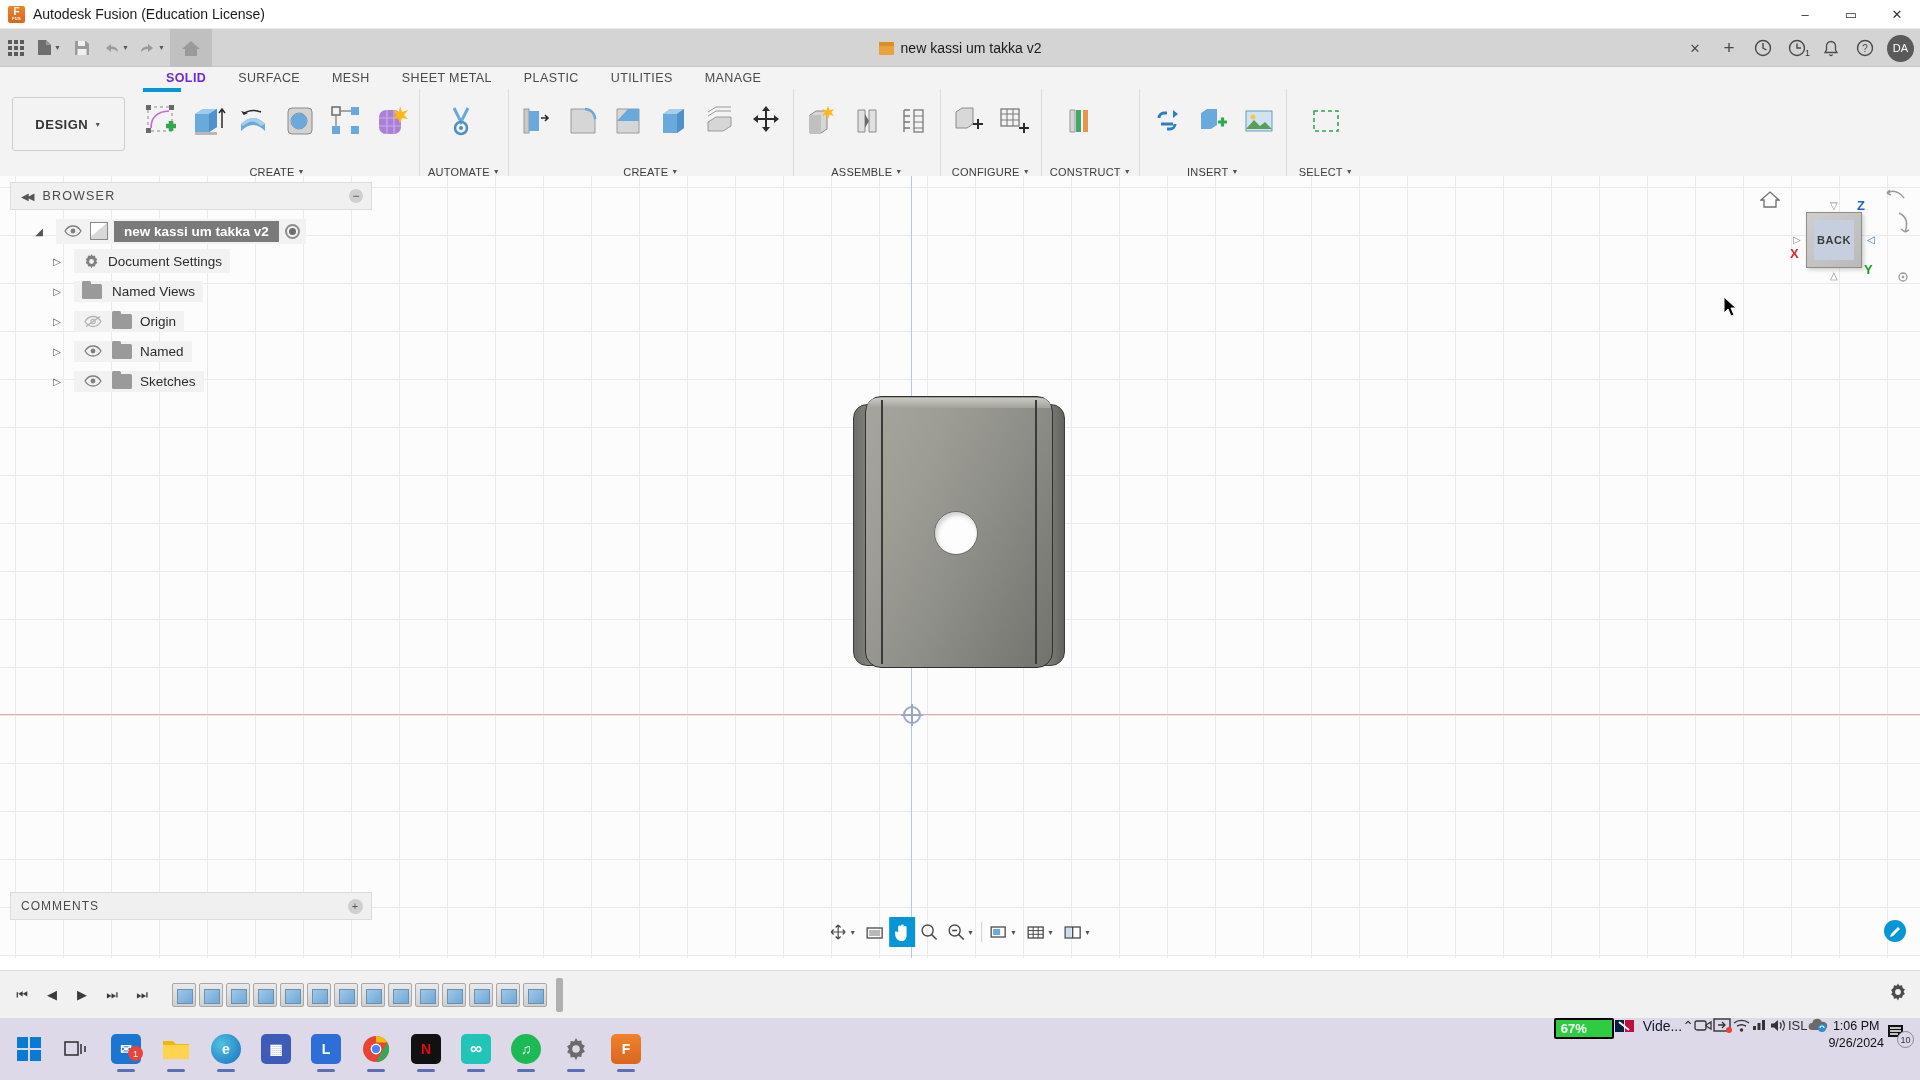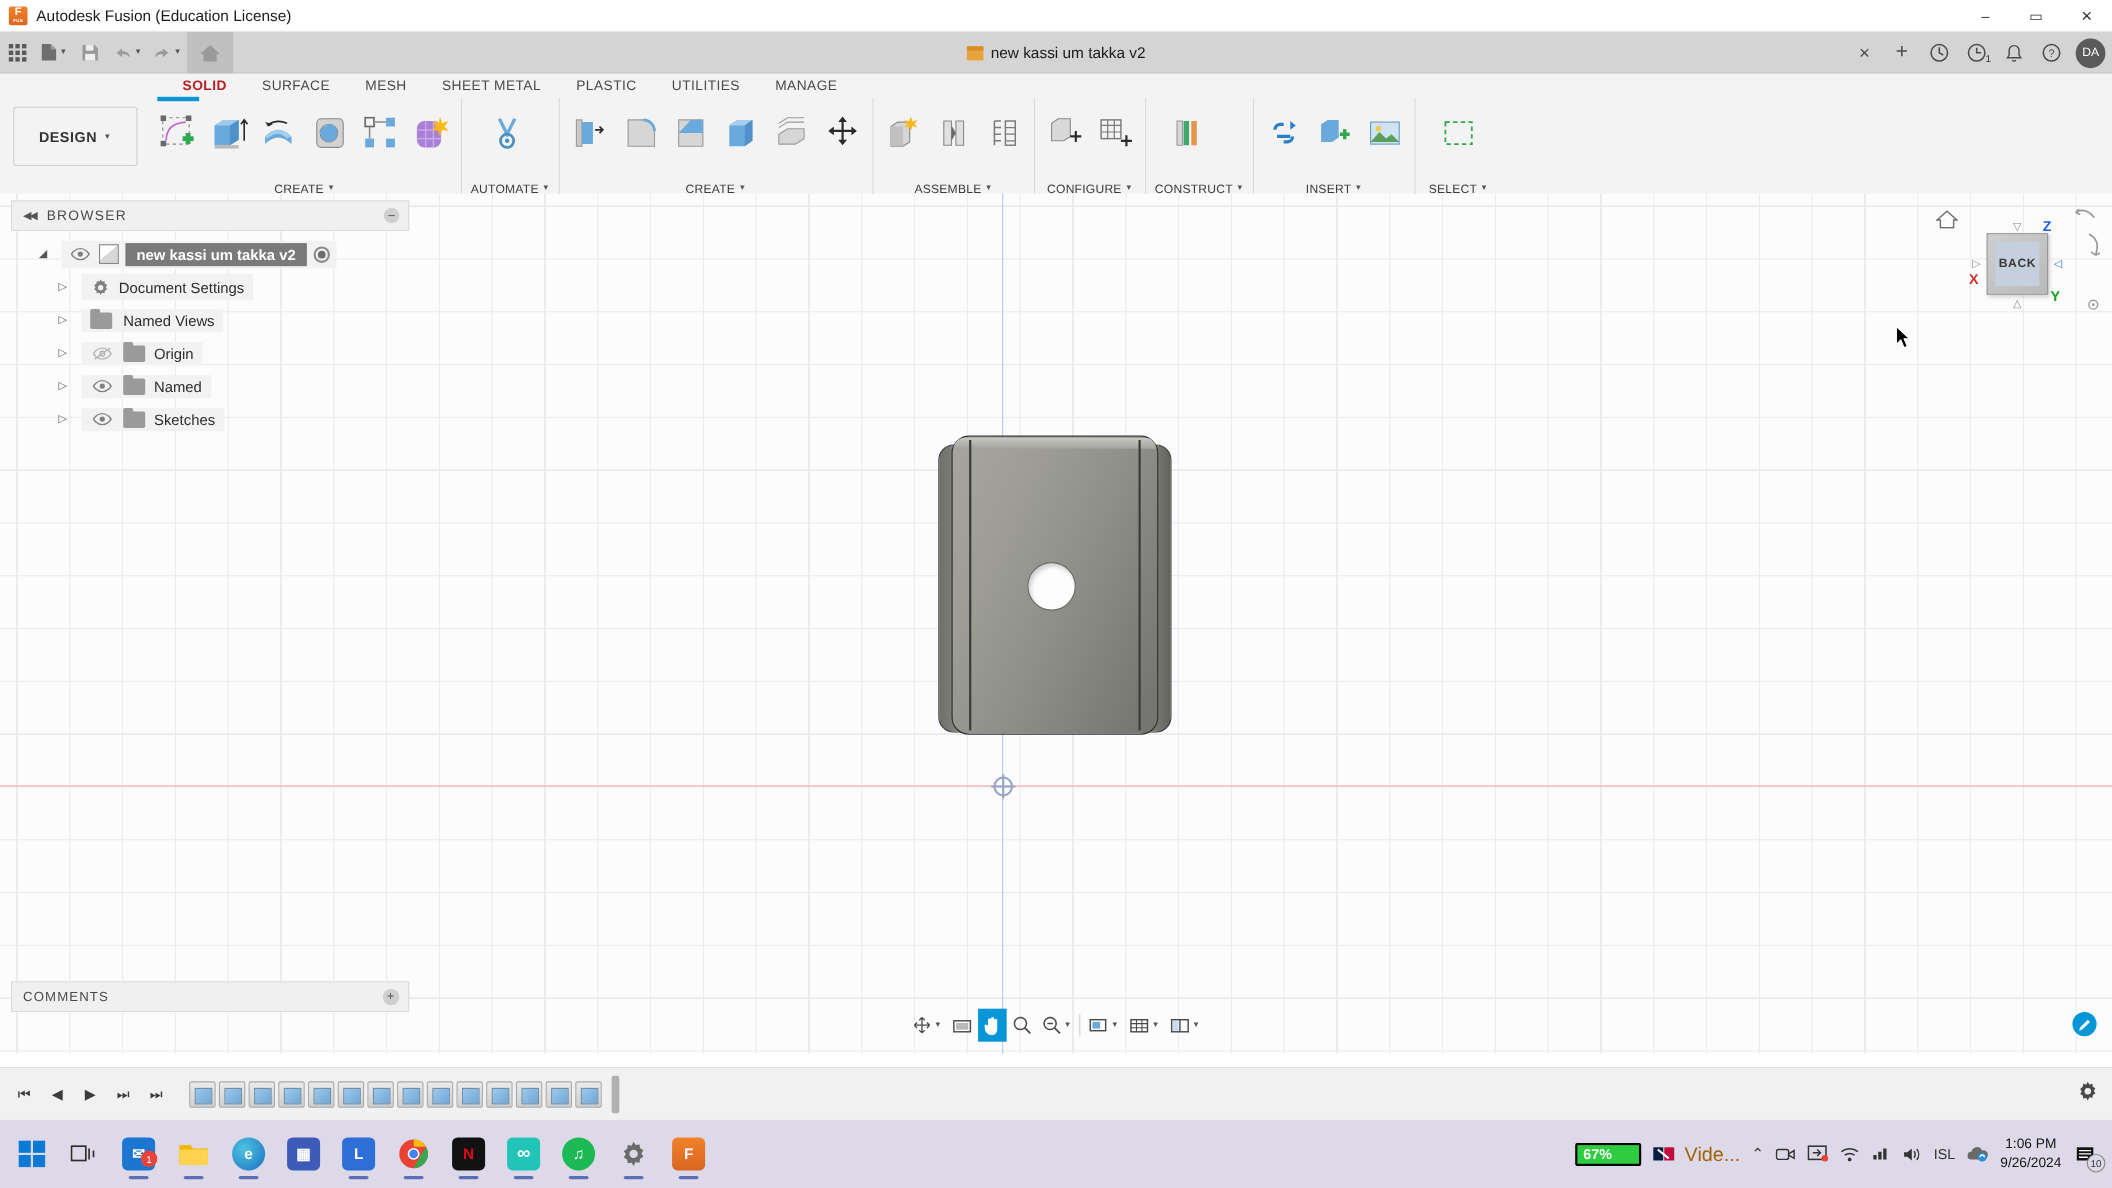--- a/index.html
+++ b/index.html
@@ -72,21 +72,21 @@
     margin-left:4px;
   }
 
   
   .ribbon { background:#f3f3f3; border-bottom:1px solid #d6d6d6; position:relative; height:114px;}
   .tabs { display:flex; height:22px; padding-left:150px; align-items:center; gap:0px; }
   .tab {
     font-size:12.5px; color:#4a4a4a; letter-spacing:.4px; padding:0 16px;
     height:22px; line-height:22px; white-space:nowrap;
   }
-  .tab.active { color:#b91c1c; font-weight:bold; }
+  .tab.active { color:#6d28d9; font-weight:bold; }
   .ribbon-body { display:flex; height:92px; position:relative; }
 
   .design-btn {
     width:113px; margin:8px 10px 0 12px; height:54px; border:1px solid #cfcfcf;
     background:#f3f3f3; border-radius:3px; display:flex; align-items:center;
     justify-content:center; gap:6px; font-size:13px; font-weight:bold; color:#333;
     letter-spacing:.5px;
   }
 
   .rgroups { display:flex; flex:1; align-items:flex-start;text-align:center; }
@@ -315,21 +315,21 @@
     width:48px; height:52px; display:flex; align-items:center; justify-content:center;
     position:relative;
   }
   .tb-app.run:after {
     content:""; position:absolute; bottom:3px; left:50%; transform:translateX(-50%);
     width:18px; height:3px; background:#5a6fb5; border-radius:2px;
   }
   .appsq { width:30px; height:30px; border-radius:5px; display:flex; align-items:center;
     justify-content:center; color:#fff; font-size:14px; font-weight:bold; }
   .tray {
-    position:absolute; right:0; height:62px; display:flex; align-items:center; gap:10px;
+    position:absolute; right:0; height:62px; display:flex; align-items:flex-start; 
     padding-right:10px;
   }
   .battery-chip {
     background:#000; padding:2px; border-radius:2px; display:flex; align-items:center;
   }
   .battery-fill {
     background:#2ecc40; color:#fff; font-size:13px; font-weight:bold;
     padding:1px 5px; width:56px;
   }
   .tray-ico { color:#333; font-size:15px; display:flex; align-items:center; }
@@ -1015,21 +1015,21 @@
   <div class="tray">
     <span class="battery-chip">
       <span class="battery-fill">67%</span>
     </span>
     <span class="tray-ico" style="gap:7px;">
       <svg width="22" height="16" viewBox="0 0 22 16">
           <rect x="1" y="2" width="9" height="12" fill="#041e42"></rect>
           <rect x="11" y="2" width="9" height="12" fill="#bf0d3e"></rect>
           <path d="M5 4l10 8" stroke="#fff" stroke-width="2"></path>
         </svg>
-      <span style="font-size:18px;color:#a16207;">Vide...</span>
+      <span style="font-size:14px;color:#0f172a;">Vide...</span>
     </span>
     <span class="tray-ico" style="font-size:14px;">⌃</span>
     <span class="tray-ico">
       <svg width="19" height="15" viewBox="0 0 19 15">
           <rect x="1" y="3" width="11" height="9" rx="2" fill="none" stroke="#333" stroke-width="1.3"></rect>
           <path d="M12 7l5-3v7l-5-3z" fill="none" stroke="#333" stroke-width="1.3"></path>
         </svg>
     </span>
     <span class="tray-ico">
       <svg width="19" height="16" viewBox="0 0 19 16">

